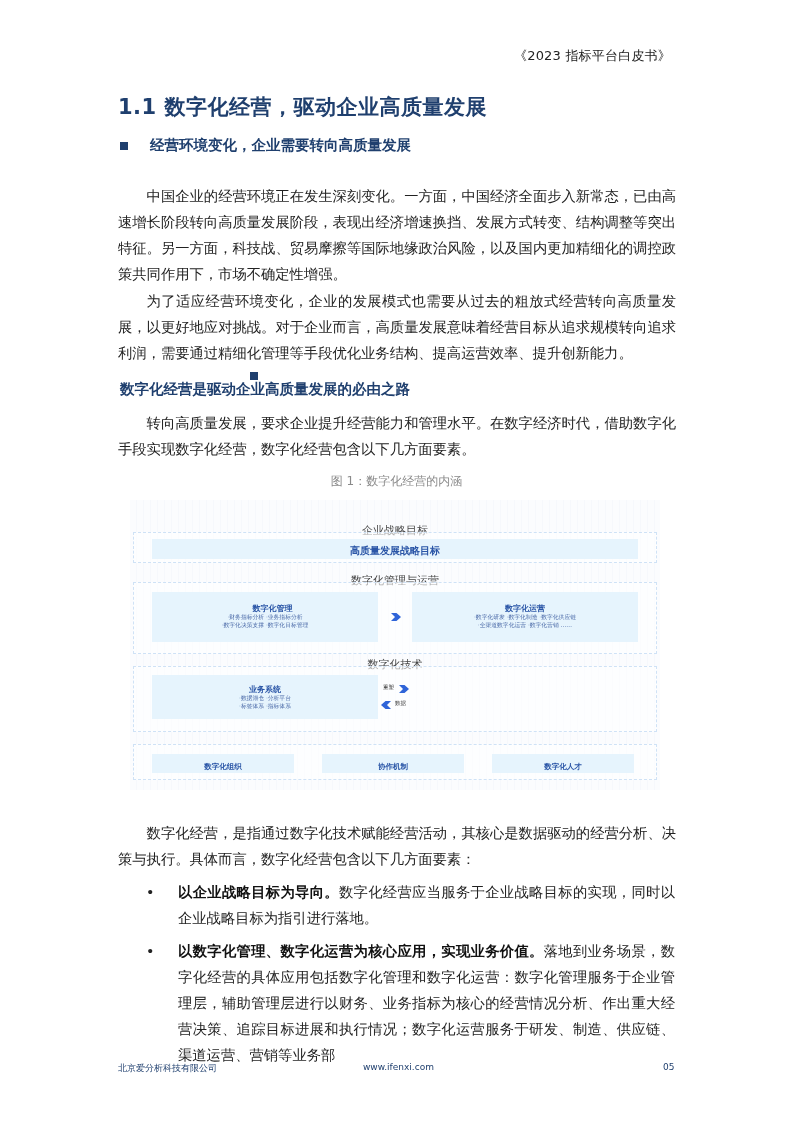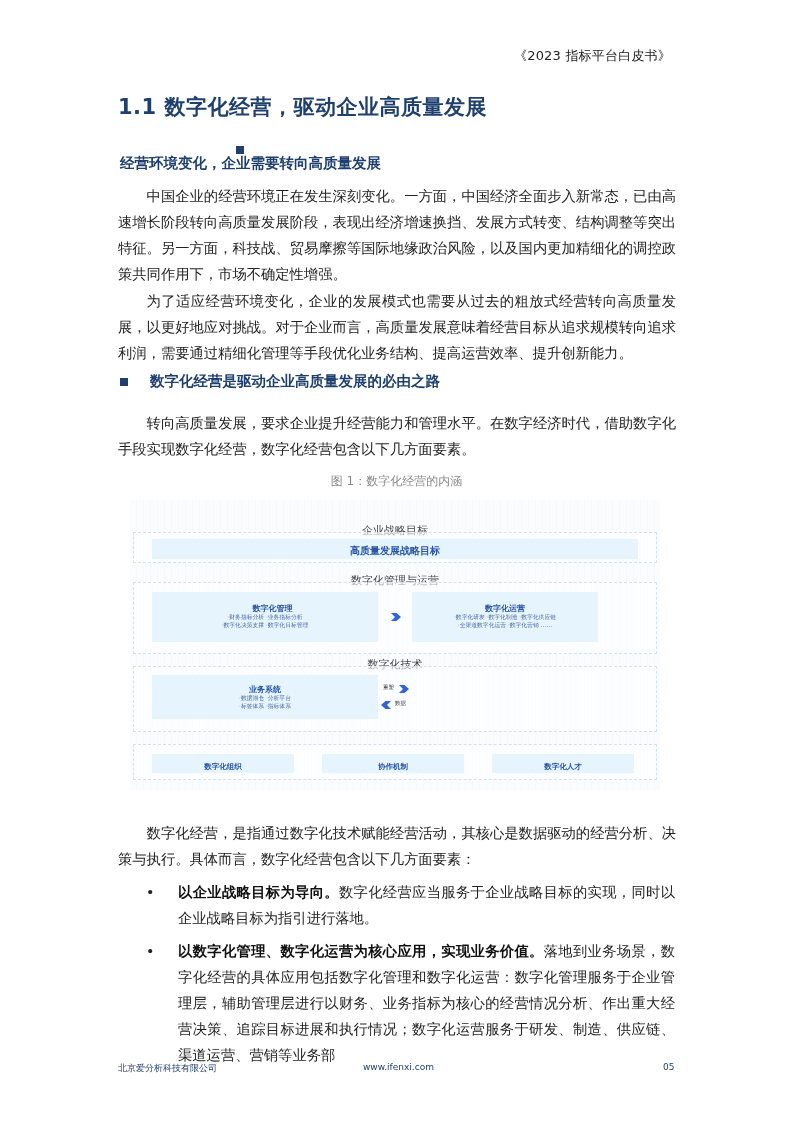--- a/index.html
+++ b/index.html
@@ -68,29 +68,29 @@
     position: absolute; top: 1062px; font-size: 9px; color: #1f3f6e;
   }
 </style>
 </head>
 <body>
 
 <div class="running-head">《2023 指标平台白皮书》</div>
 
 <div class="chapter-title">1.1 数字化经营，驱动企业高质量发展</div>
 
-<div class="section-head" style="top:146px;flex-direction:column;">
+<div class="section-head" style="top:136px;">
   <span class="square"></span>
   <span>经营环境变化，企业需要转向高质量发展</span>
 </div>
 
 <div class="para" style="top:183px;">中国企业的经营环境正在发生深刻变化。一方面，中国经济全面步入新常态，已由高速增长阶段转向高质量发展阶段，表现出经济增速换挡、发展方式转变、结构调整等突出特征。另一方面，科技战、贸易摩擦等国际地缘政治风险，以及国内更加精细化的调控政策共同作用下，市场不确定性增强。</div>
 <div class="para" style="top:288px;">为了适应经营环境变化，企业的发展模式也需要从过去的粗放式经营转向高质量发展，以更好地应对挑战。对于企业而言，高质量发展意味着经营目标从追求规模转向追求利润，需要通过精细化管理等手段优化业务结构、提高运营效率、提升创新能力。</div>
 
-<div class="section-head" style="top:372px;">
+<div class="section-head" style="top:372px;flex-direction:column;">
   <span class="square"></span>
   <span>数字化经营是驱动企业高质量发展的必由之路</span>
 </div>
 
 <div class="para" style="top:410px;">转向高质量发展，要求企业提升经营能力和管理水平。在数字经济时代，借助数字化手段实现数字化经营，数字化经营包含以下几方面要素。</div>
 
 <div class="fig-caption">图 1：数字化经营的内涵</div>
 
 <div class="figure">
 
@@ -101,21 +101,21 @@
   </div>
 
   <div class="layer-label" style="top:73px;">数字化管理与运营</div>
   <div class="layer-frame" style="top:82px; height:70px;"></div>
   <div class="box" style="left:22px; top:92px; width:226px; height:50px;">
     <div class="ttl" style="margin-top:11px;padding-left:15px;">数字化管理</div>
     <div class="sub">·财务指标分析 ·业务指标分析</div>
     <div class="sub">·数字化决策支撑 ·数字化目标管理</div>
   </div>
   <div class="arrow-r" style="left:261px; top:113px;"></div>
-  <div class="box" style="left:282px; top:92px; width:186px; height:50px;">
+  <div class="box" style="left:282px; top:92px; width:226px; height:50px;">
     <div class="ttl" style="margin-top:11px;">数字化运营</div>
     <div class="sub">·数字化研发 ·数字化制造 ·数字化供应链</div>
     <div class="sub">·全渠道数字化运营 ·数字化营销 ……</div>
   </div>
 
   <div class="layer-label" style="top:157px;">数字化技术</div>
   <div class="layer-frame" style="top:166px; height:64px;"></div>
   <div class="box" style="left:22px; top:175px; width:226px; height:44px;">
     <div class="ttl" style="margin-top:9px;">业务系统</div>
     <div class="sub">·数据湖仓 ·分析平台</div>

